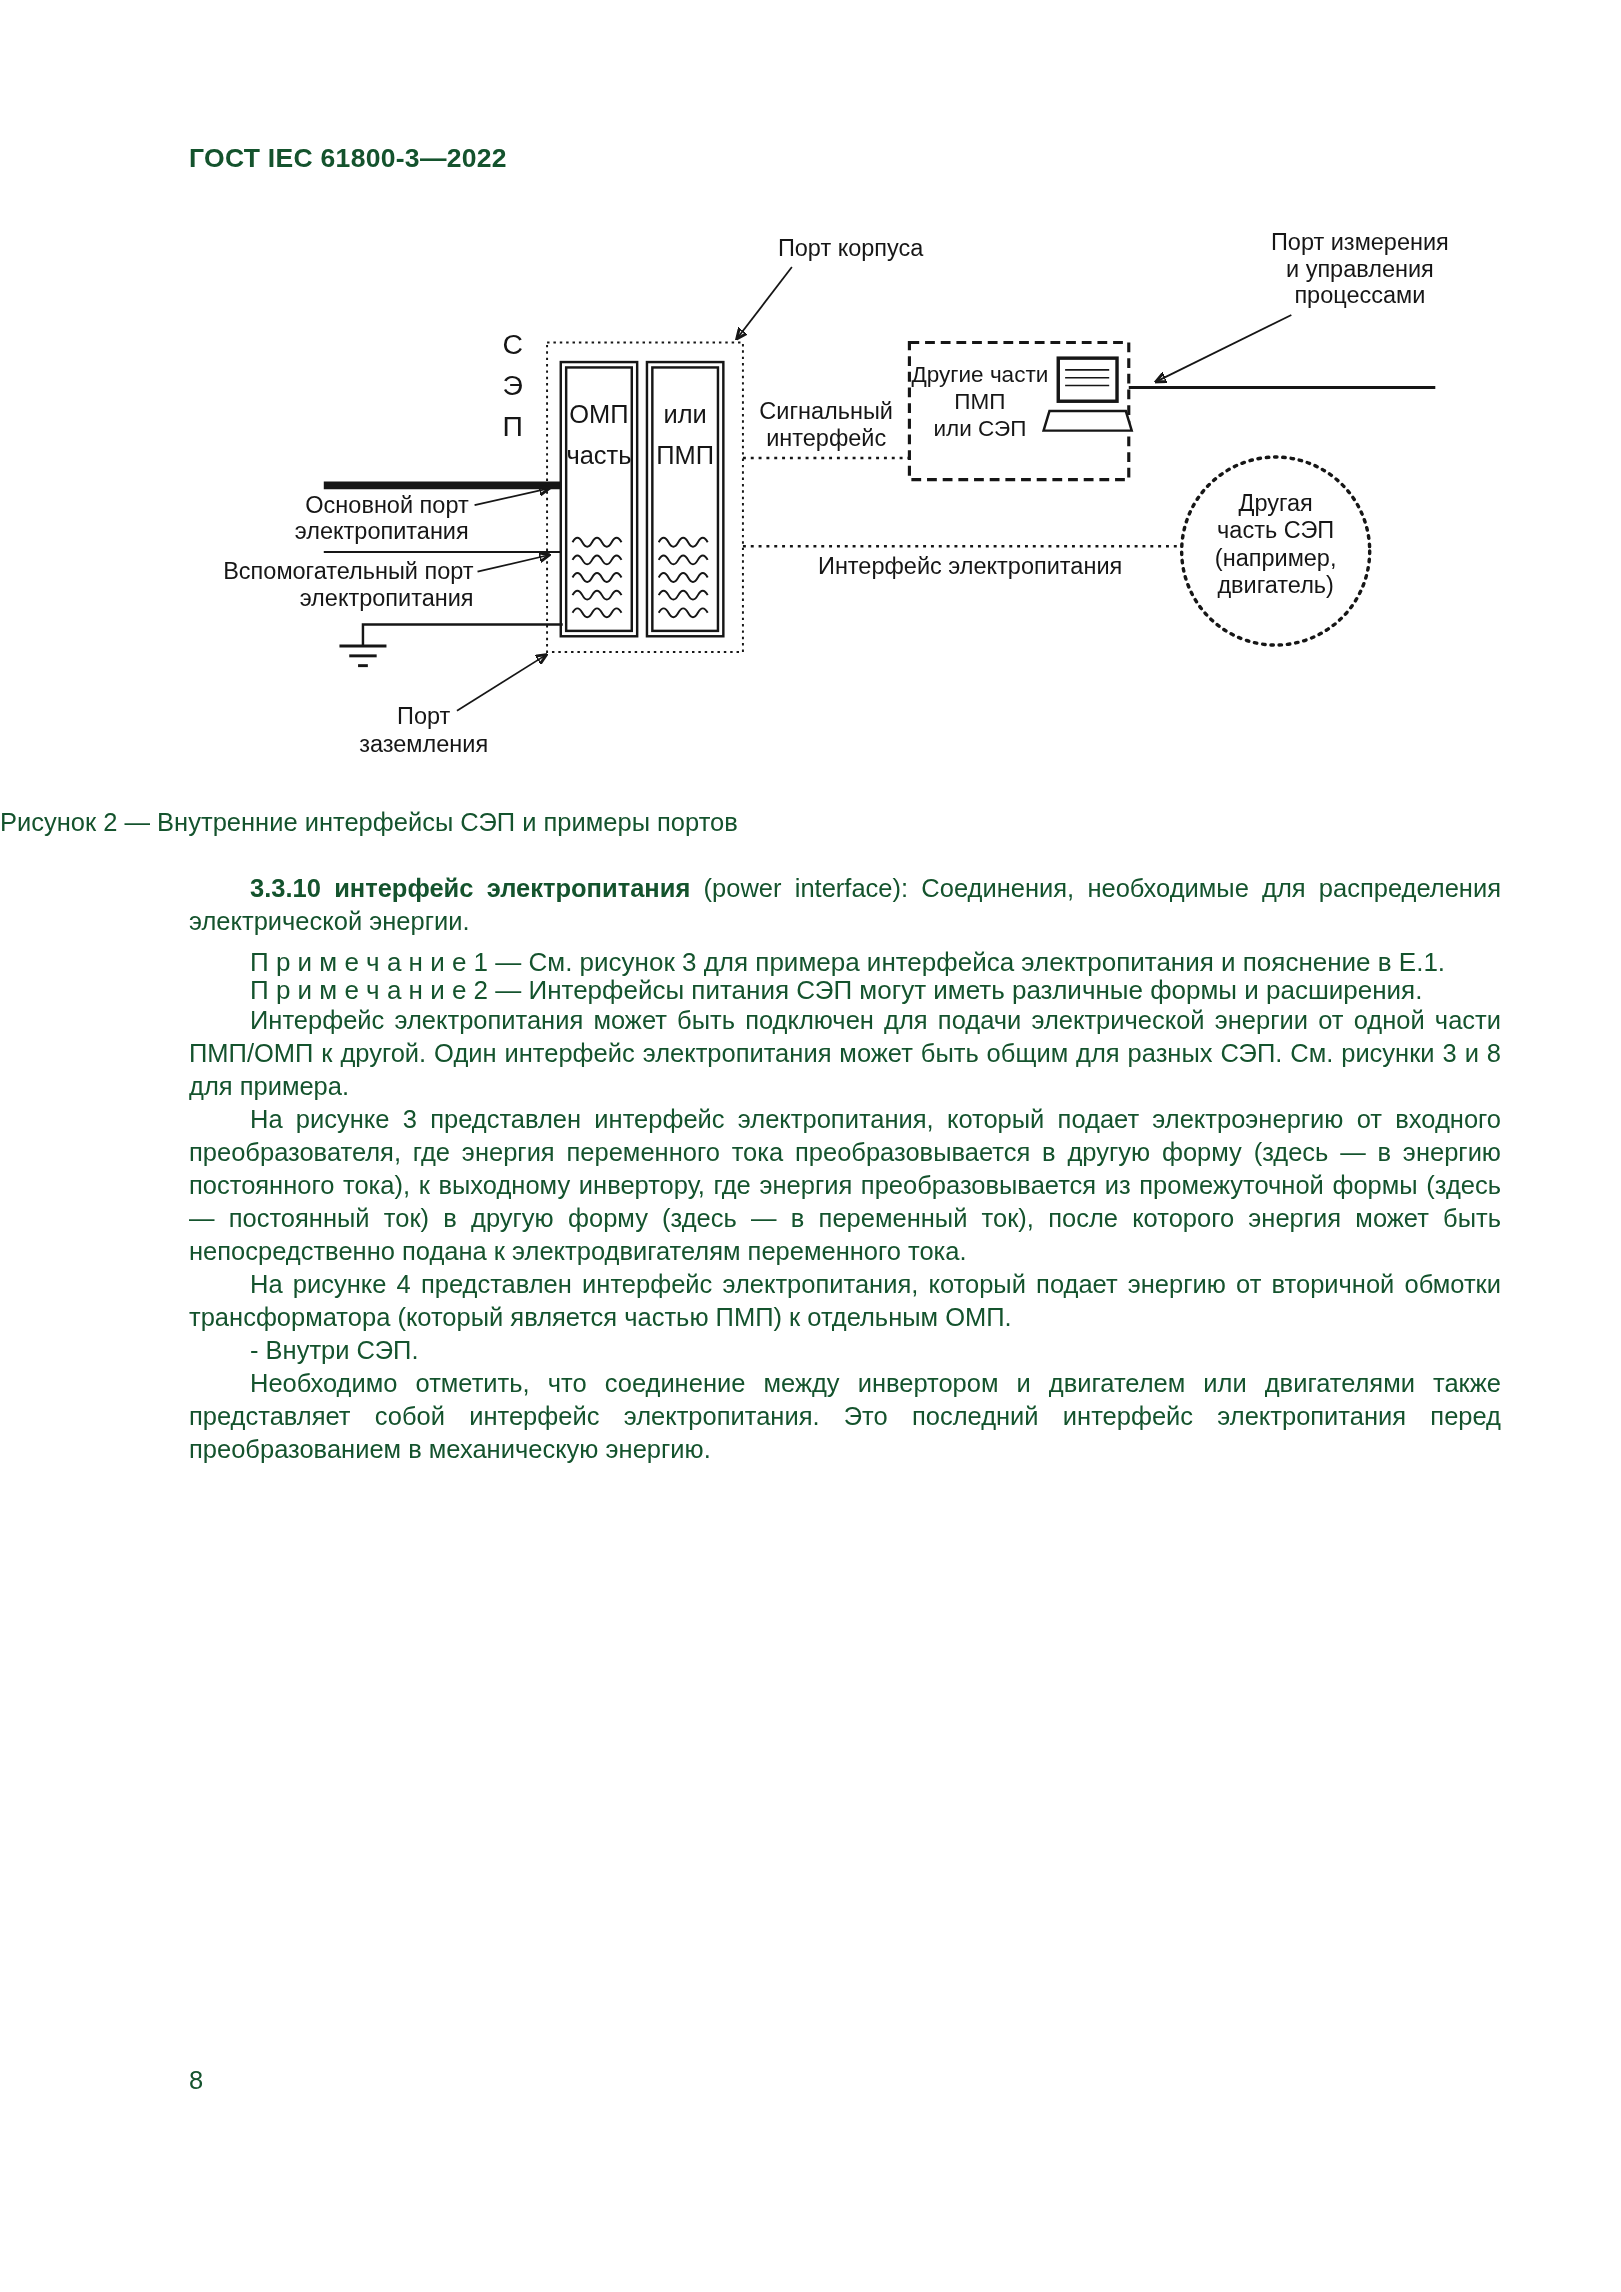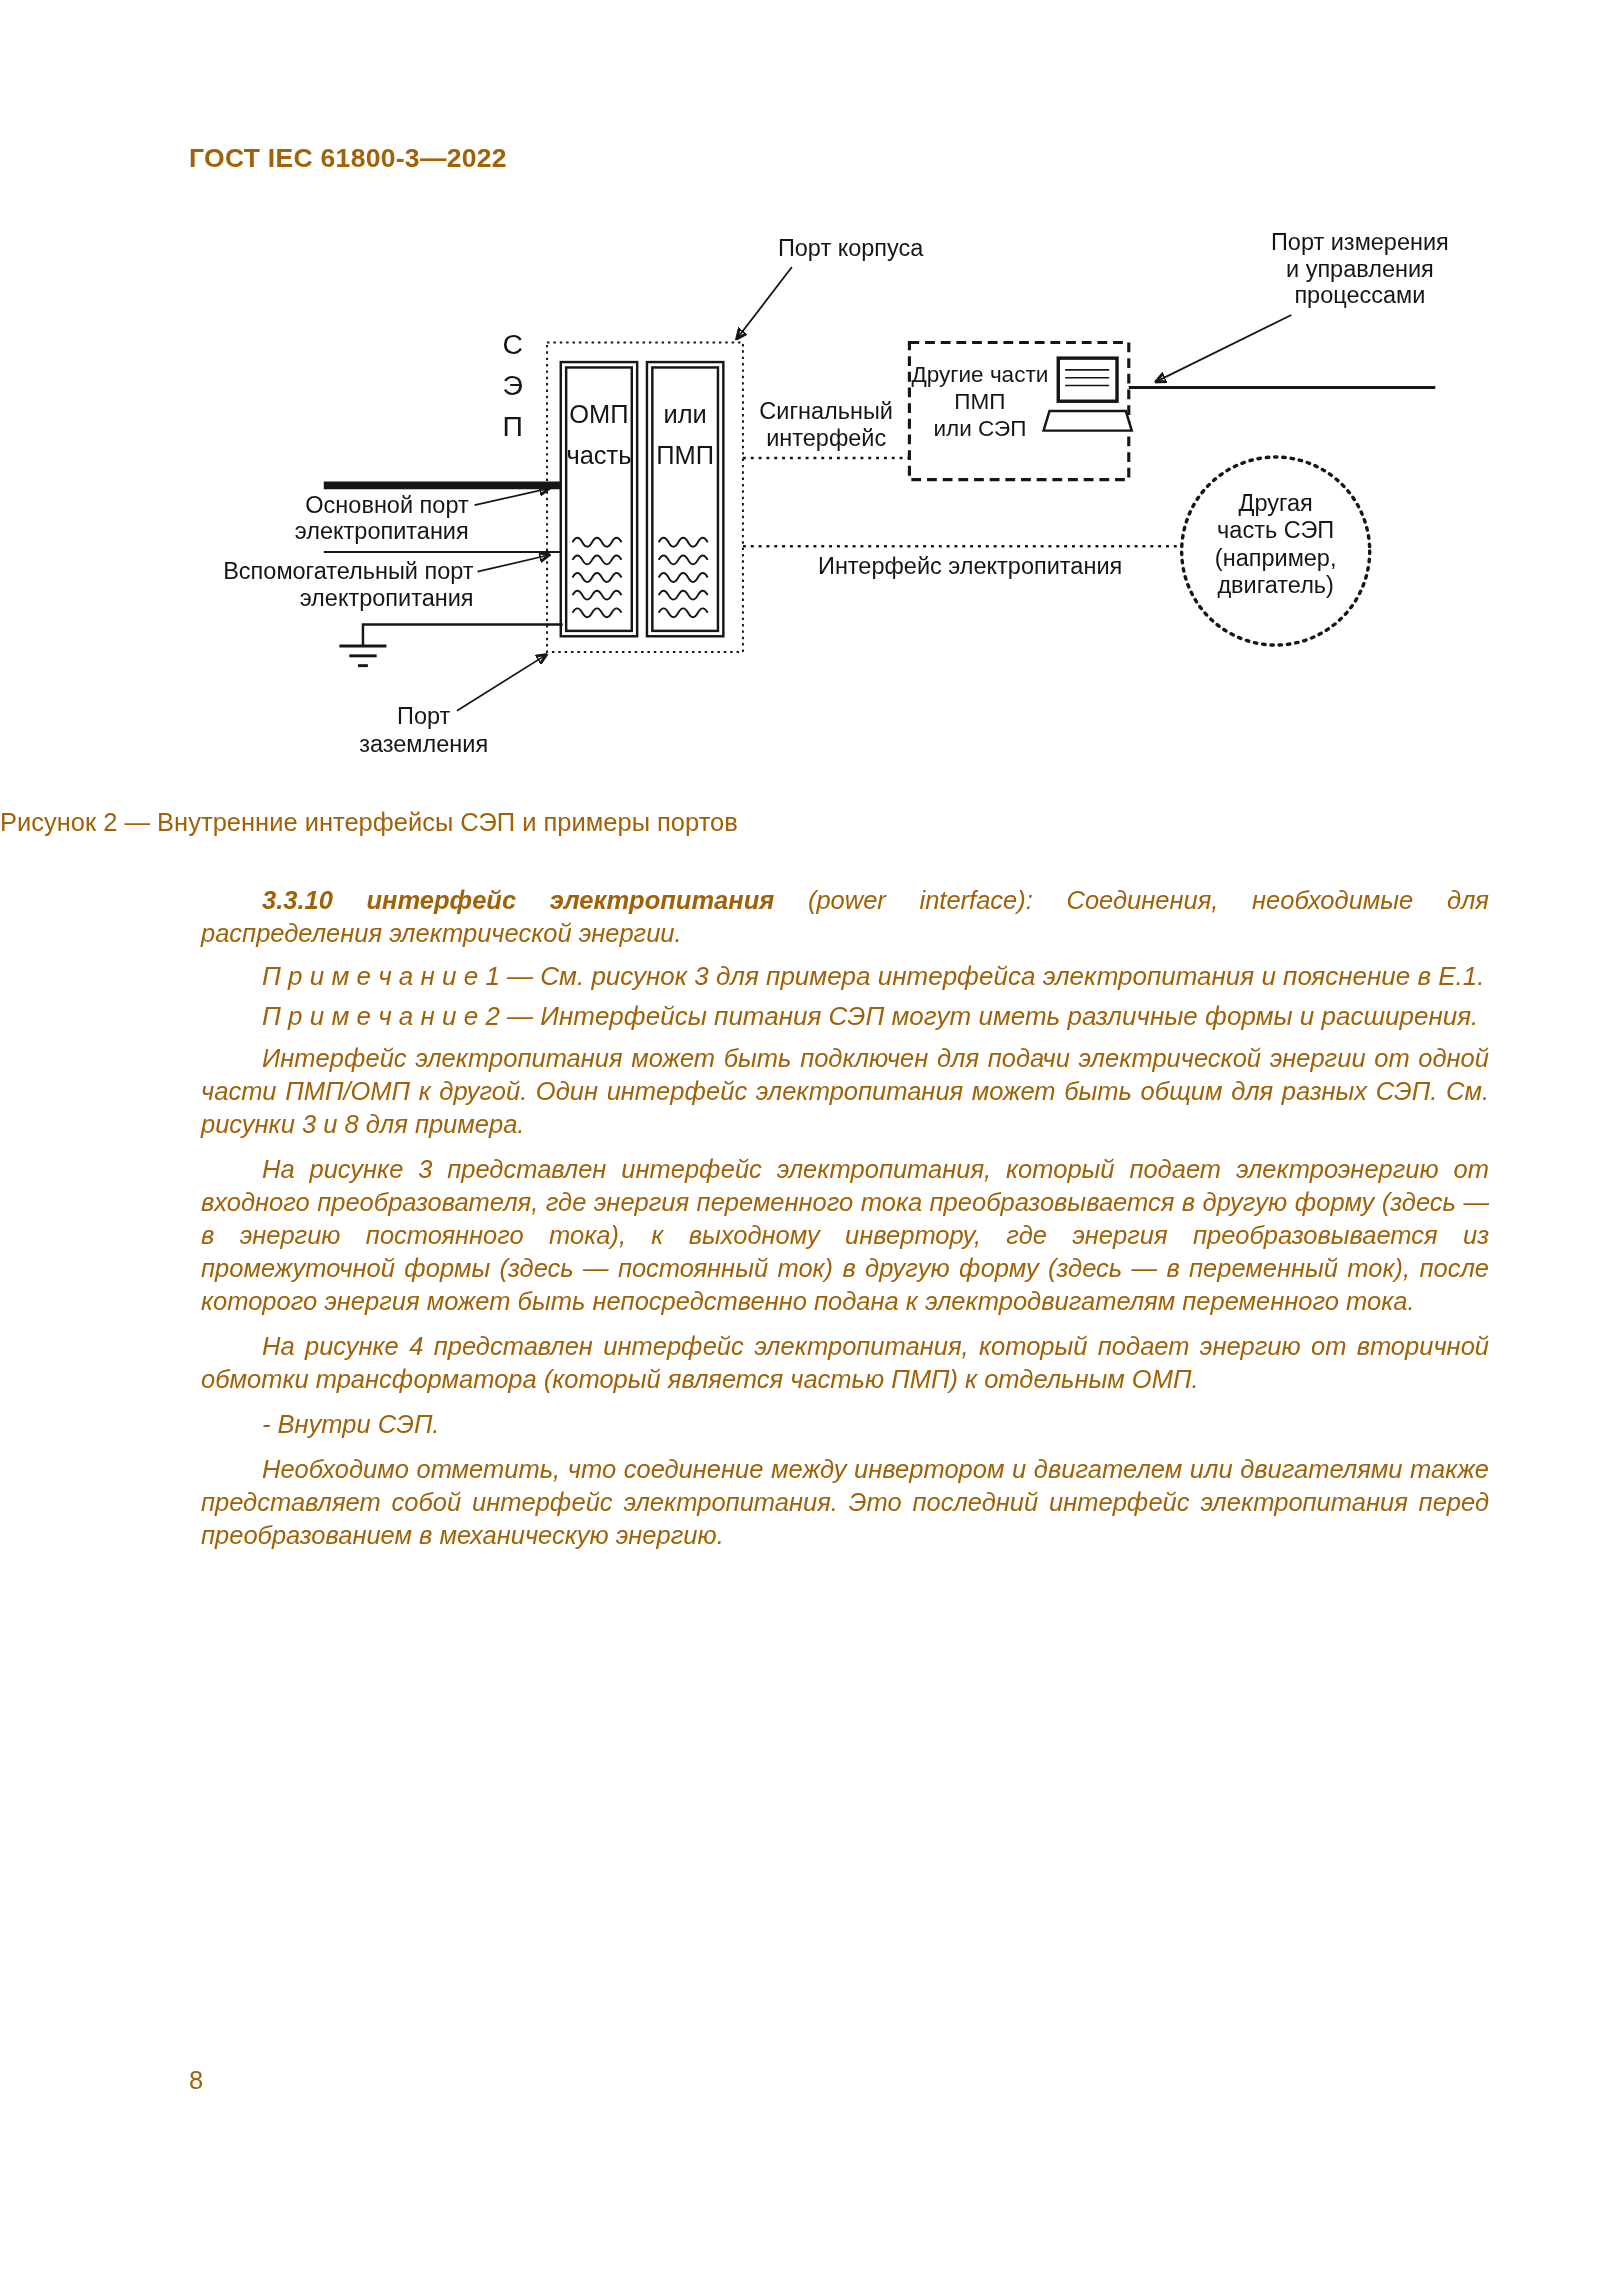--- a/index.html
+++ b/index.html
@@ -2,21 +2,21 @@
 <html lang="ru"><head>
 <meta charset="utf-8">
 <style>
   * { margin:0; padding:0; box-sizing:border-box; }
   html,body { background:#ffffff; }
   .page {
     position:relative;
     width:1621px; height:2293px;
     background:#ffffff;
     font-family:"Liberation Sans", sans-serif;
-    color:#a16207;
+    color:#14532d;
     overflow:hidden;
   }
   .doc-header {
     position:absolute; left:189px; top:143px;
     font-size:26.5px; font-weight:bold; letter-spacing:0.3px;
   }
   .diagram { position:absolute; left:0; top:223px; }
 
   
   .diagram text { font-family:"Liberation Sans", sans-serif; font-size:24px; fill:#161616; }
@@ -39,21 +39,21 @@
   .diagram .callout { stroke-width:1.8; }
 
   .figure-caption {
     position:absolute; left:0; top:808px; width:100%;
     text-align:left; font-size:25.5px;
   }
   .body-text {
     position:absolute; left:189px; top:872px; width:1312px;
     font-size:25.5px; line-height:33px; text-align:justify;
   }
-  .body-text p { margin:12px;font-style:italic; }
+  .body-text p { margin:0; }
   p.para { text-indent:61px; }
   p.term { margin-bottom:9.8px; }
   p.note, p.li-small { font-size:26px; line-height:28px; text-indent:61px; text-align:left; }
   p.li-small { margin-bottom:7.8px; }
   .page-number { position:absolute; left:189px; top:2066px; font-size:25.5px; }
 </style>
 </head>
 <body>
 
 <div class="page">

